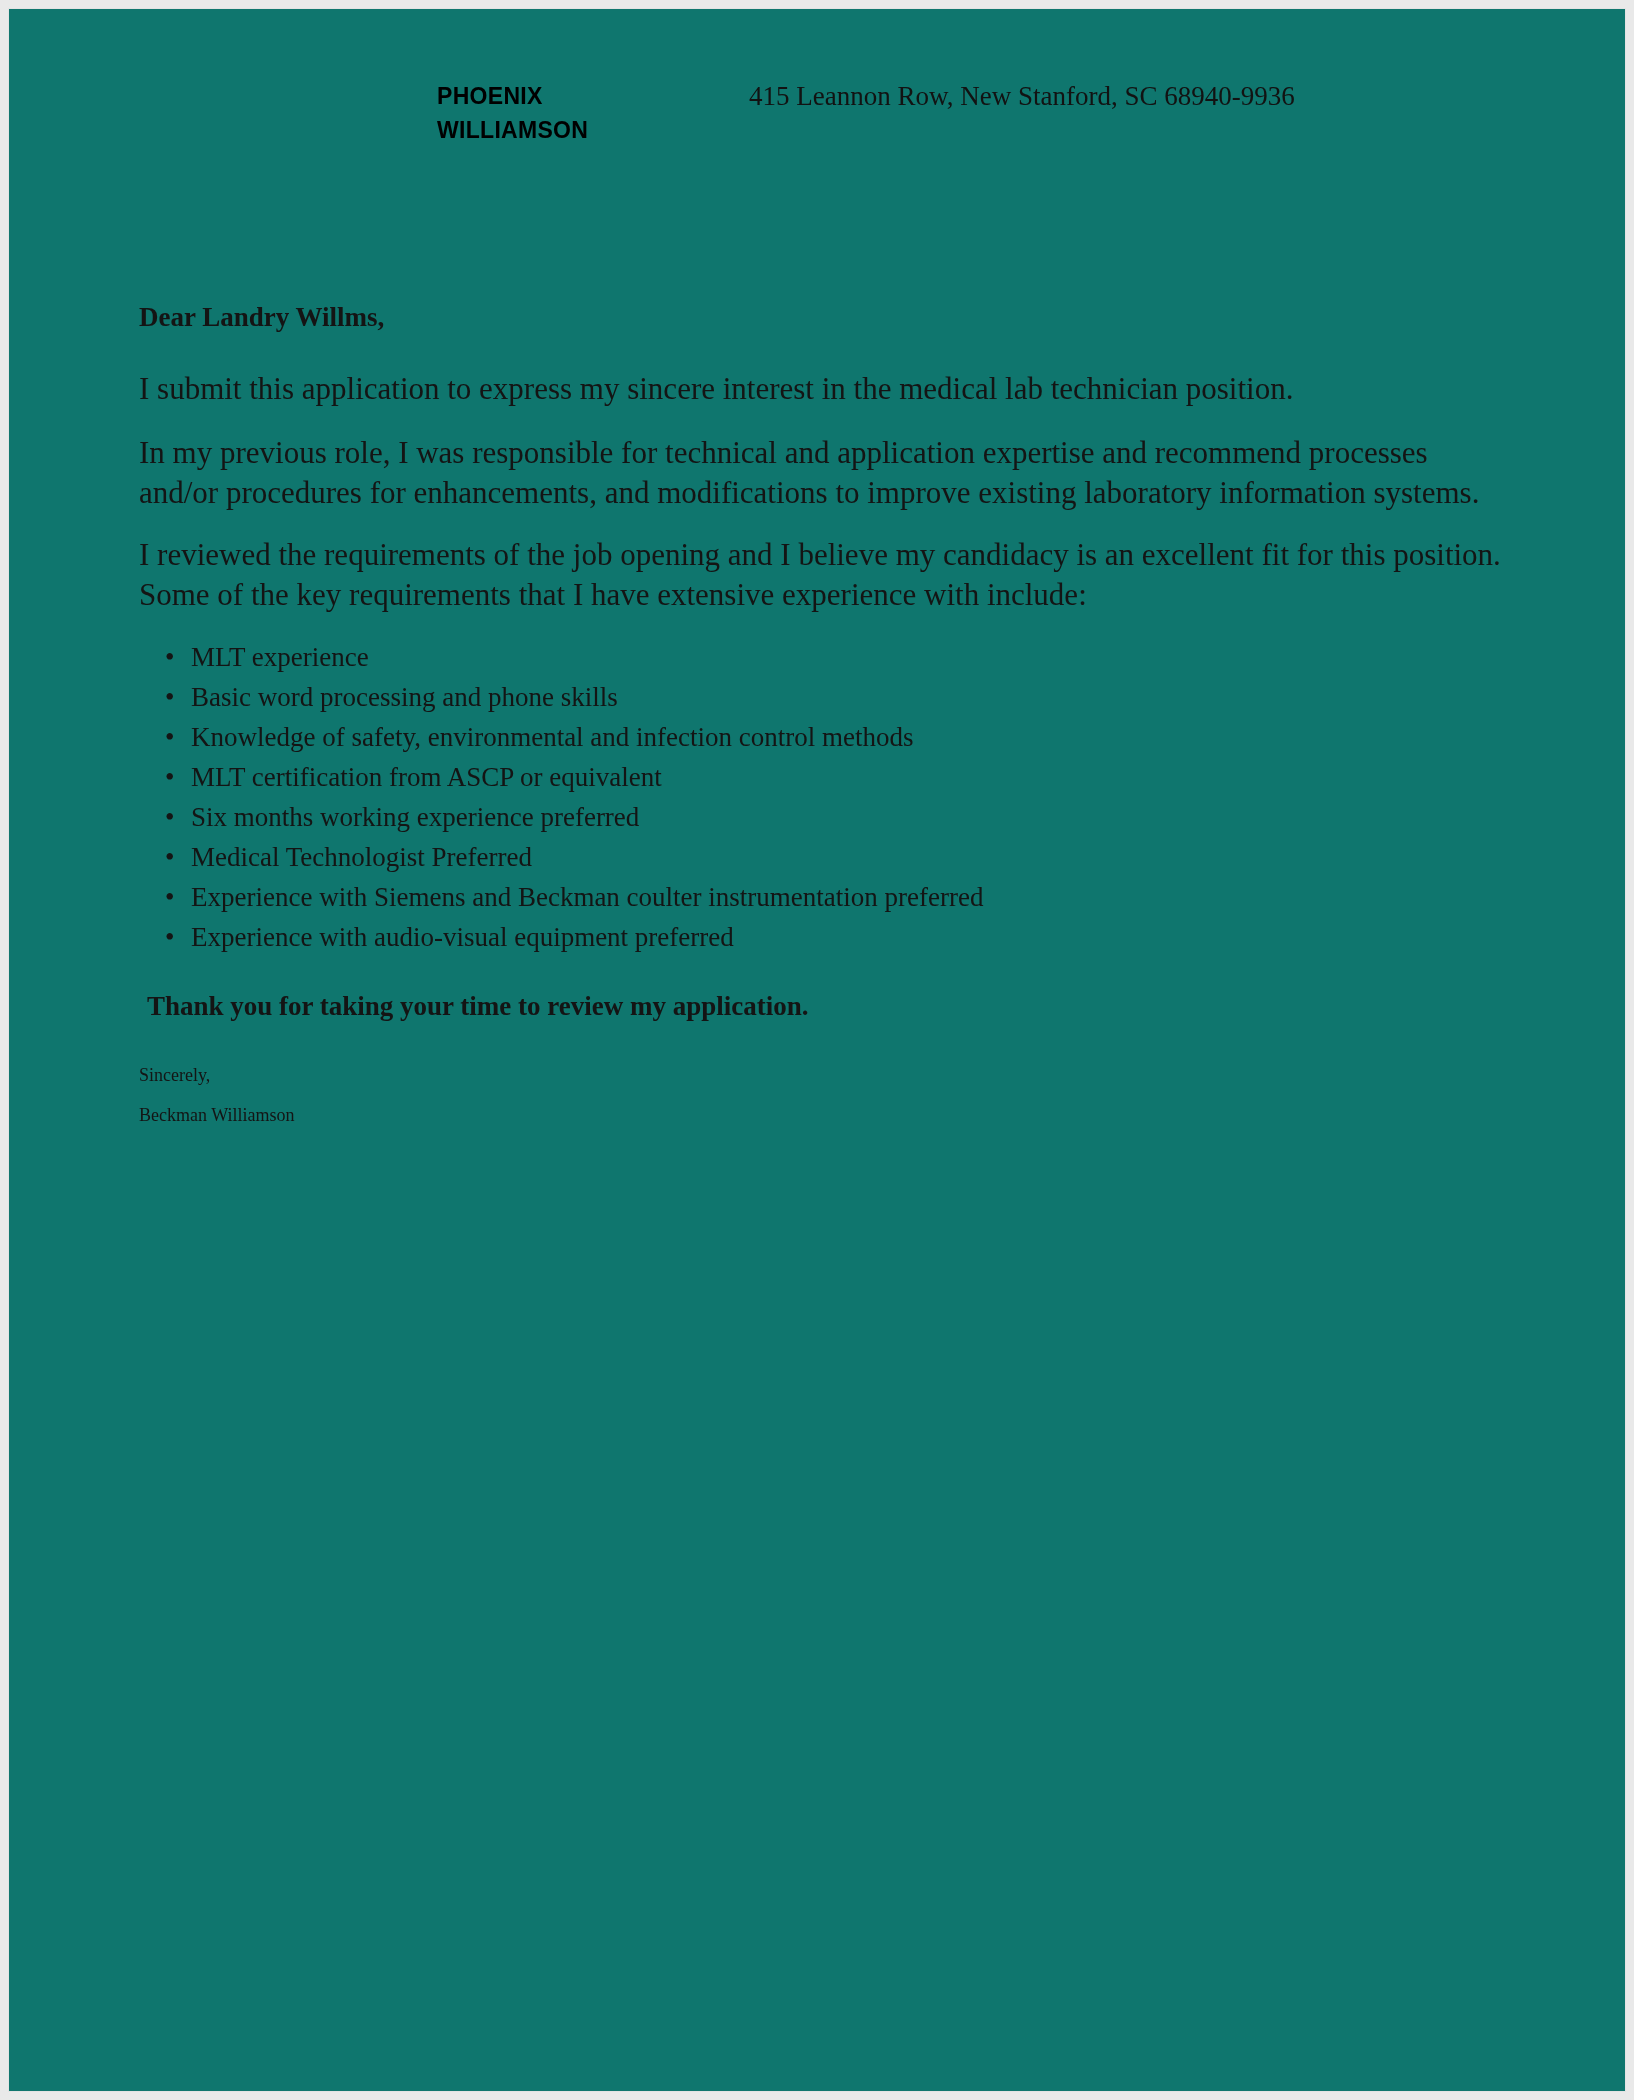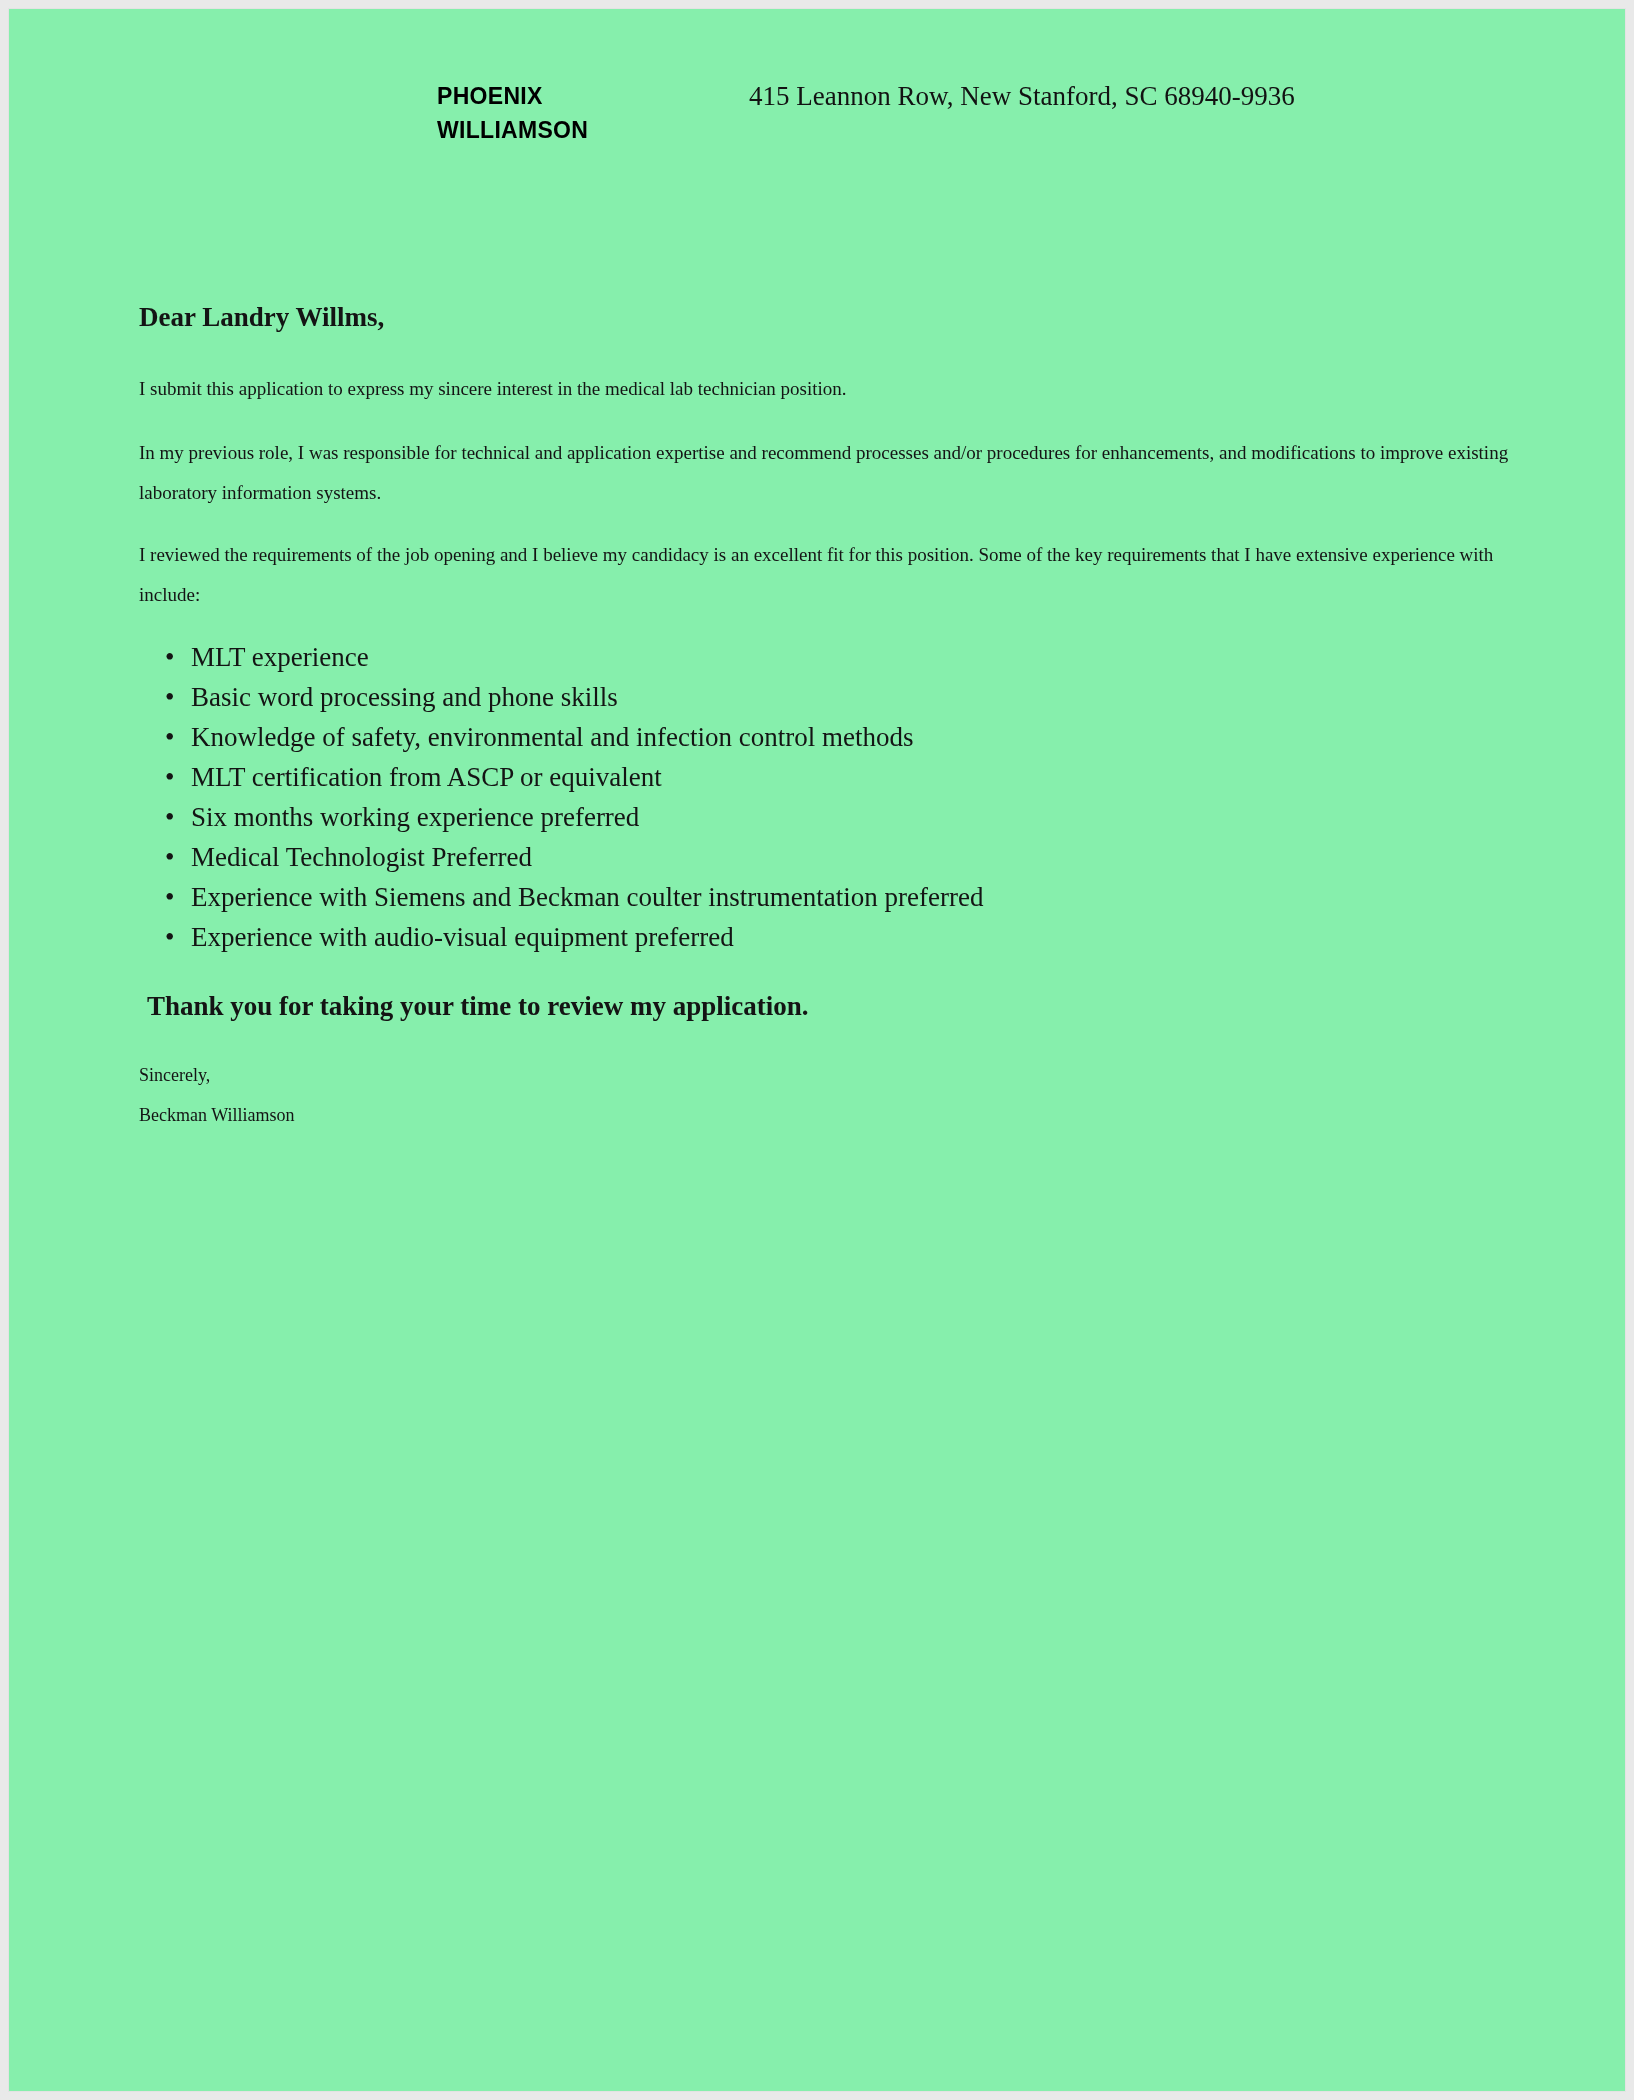--- a/index.html
+++ b/index.html
@@ -14,21 +14,21 @@
     font-family: "Liberation Serif", "DejaVu Serif", serif;
     overflow: hidden;
   }
 
   .page {
     position: absolute;
     left: 8px;
     top: 8px;
     width: 1618px;
     height: 2084px;
-    background: #86efac;
+    background: #0f766e;
     border: 1px solid #e3e3e3;
     box-sizing: border-box;
     overflow: hidden;
   }
 
   
   .letterhead {
     position: absolute;
     left: 0;
     top: 70px;
@@ -73,21 +73,21 @@
   }
 
   .salutation {
     font-size: 27px;
     font-weight: bold;
     line-height: 36px;
     margin: 0 0 34px 0;
   }
 
   .para {
-    font-size: 19px;
+    font-size: 31px;
     line-height: 40px;
     margin: 0 0 22px 0;
     text-align: left;
   }
   .para.p-lead {
     margin-bottom: 24px;
   }
 
   .req-list {
     list-style: none;

